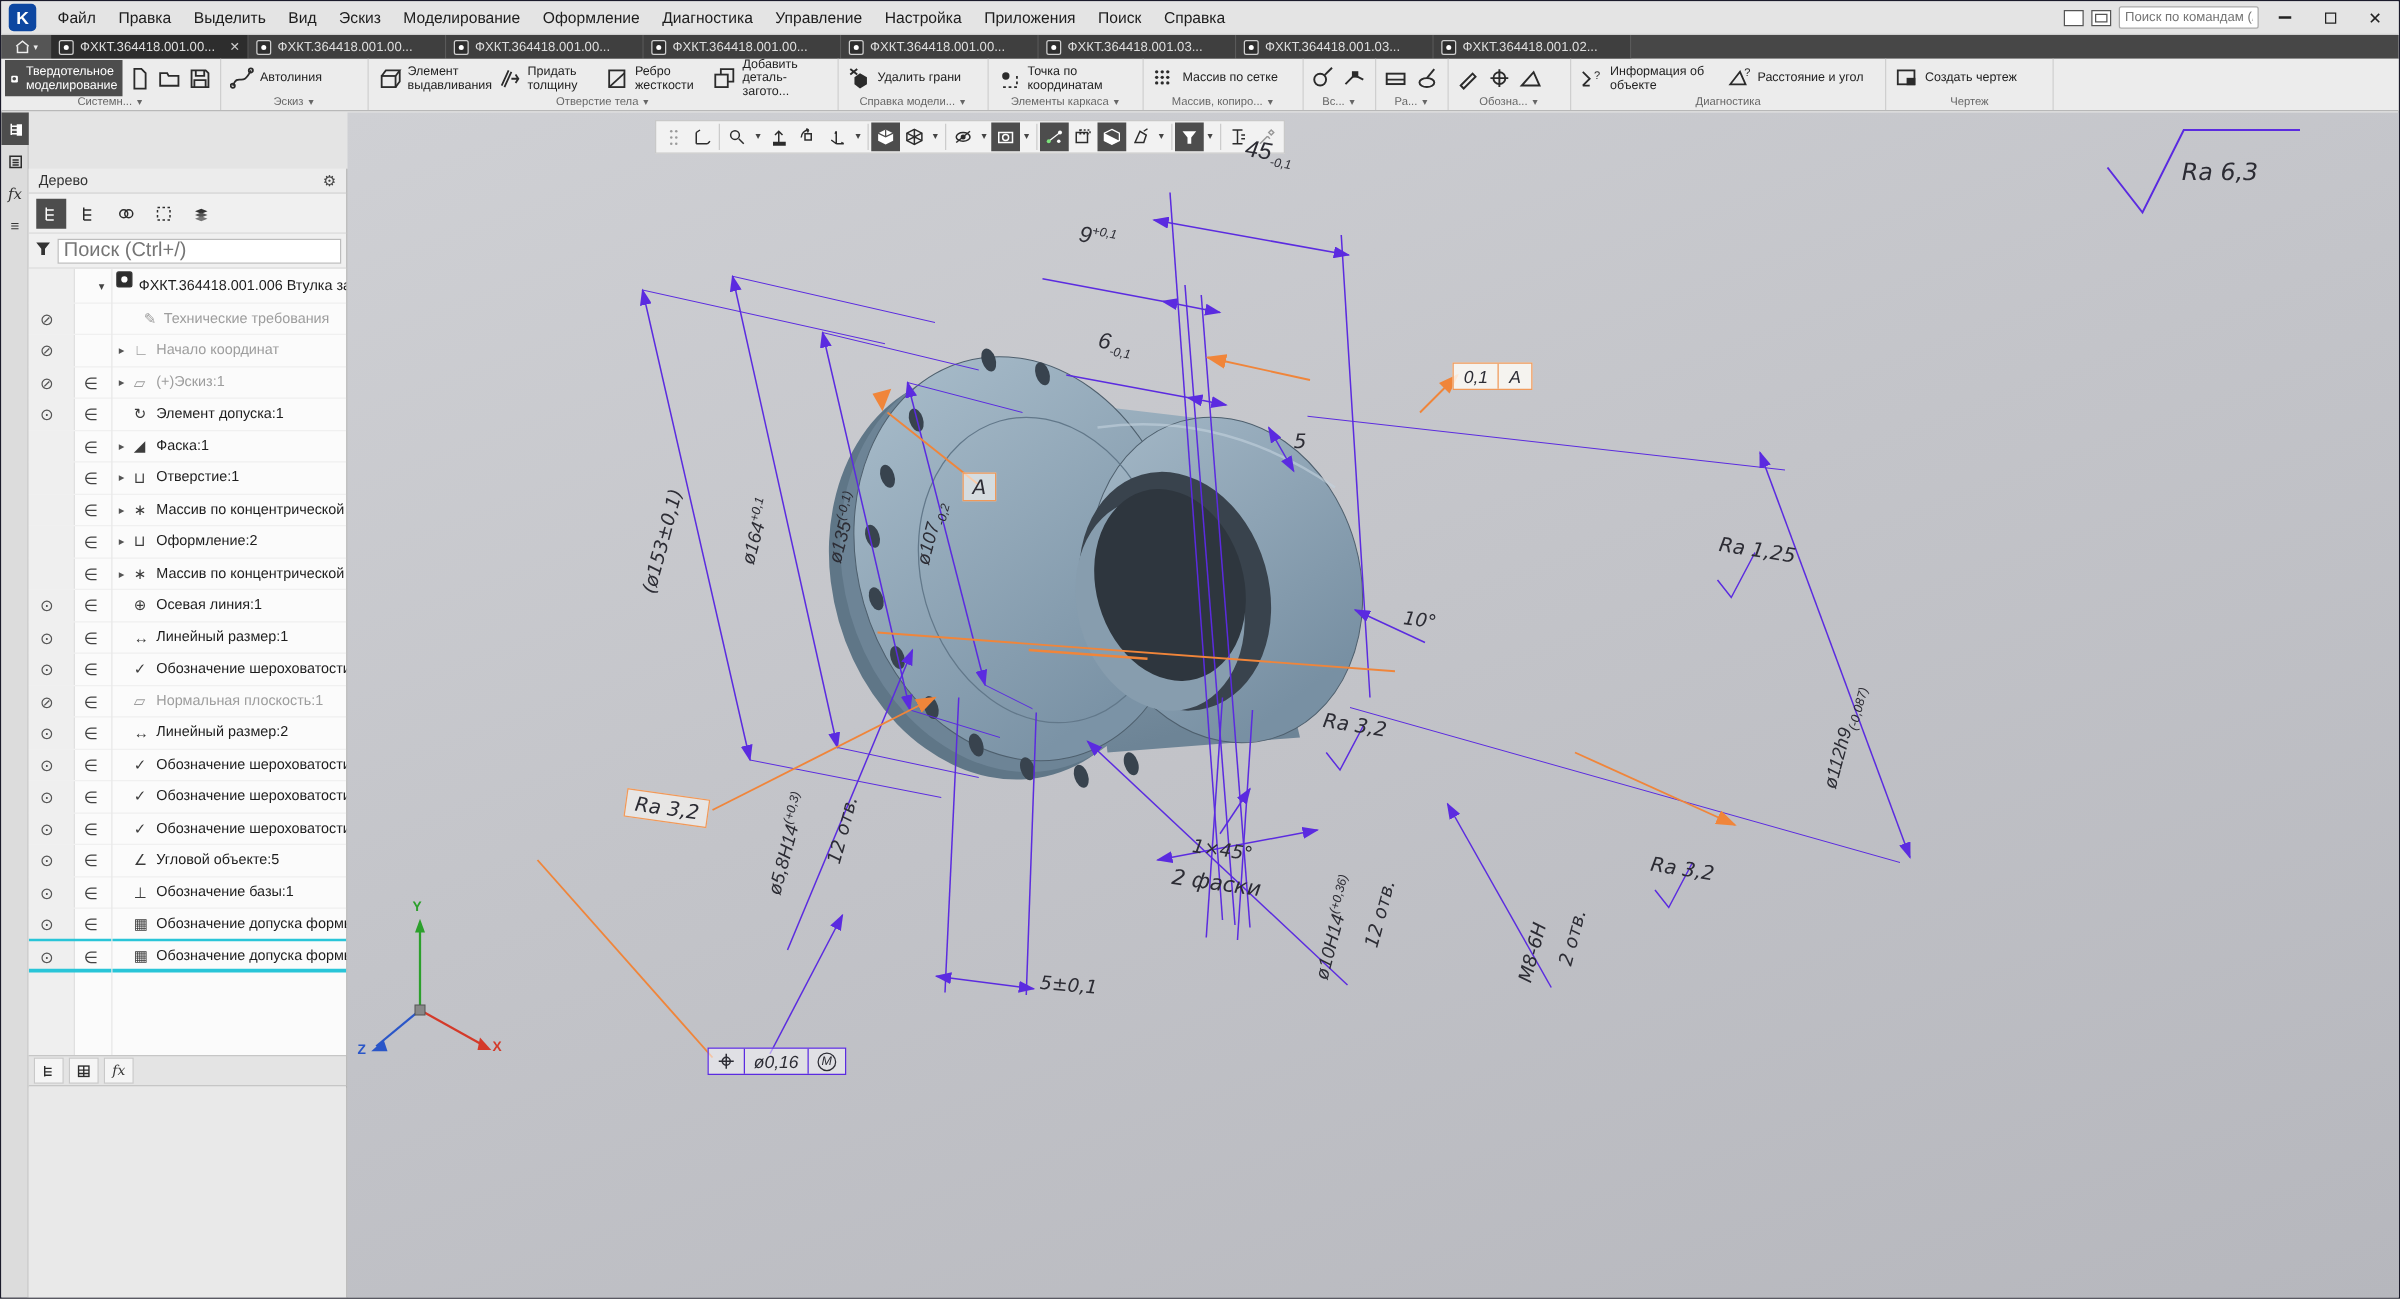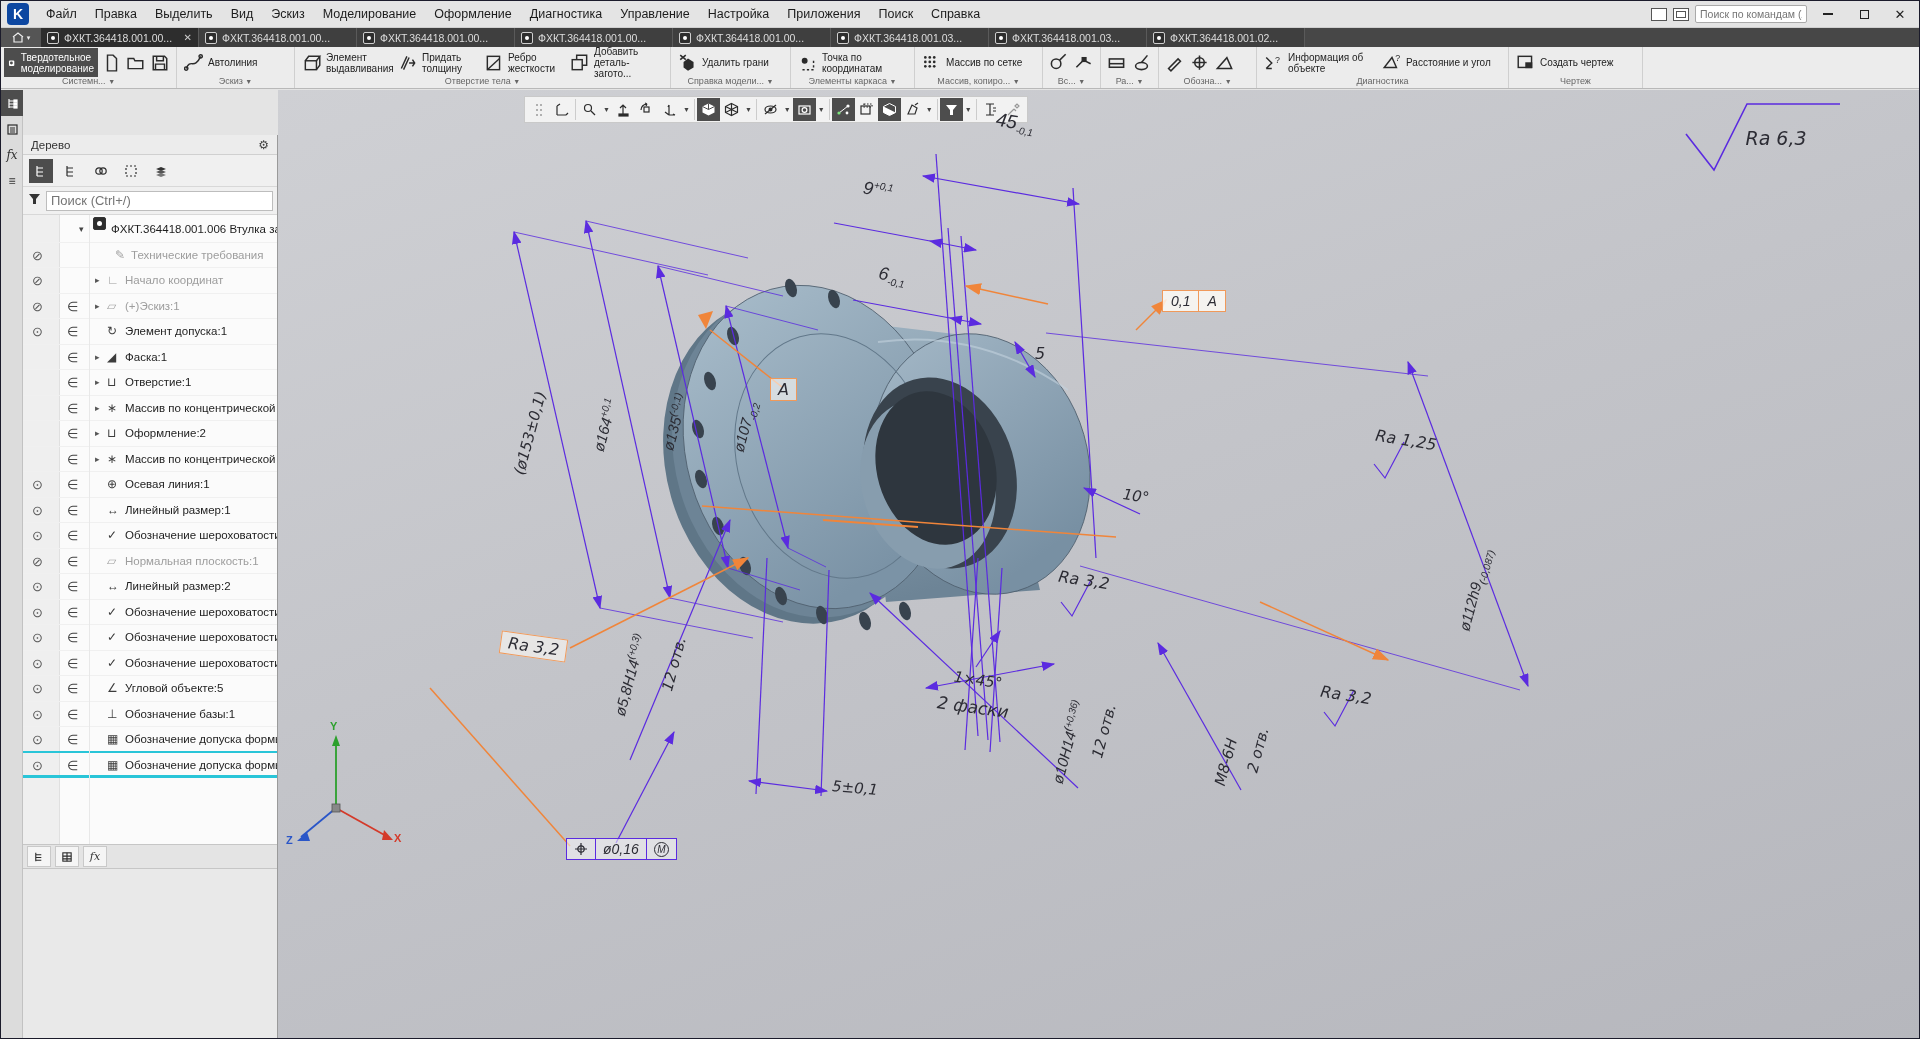--- a/index.html
+++ b/index.html
@@ -45,21 +45,21 @@
   .fxi{font-style:italic;font-family:"DejaVu Serif",serif;font-size:12px;}
 
   
   #panel{position:absolute;left:22px;top:89px;width:255px;bottom:0;background:#e9e9e9;border-right:1px solid #9a9a9a;margin-top:45px;}
   #panel-header{height:20px;background:#ececec;border-bottom:1px solid #d0d0d0;display:flex;align-items:center;font-size:11.5px;color:#333;padding:0 8px;}
   #panel-gear{margin-left:auto;font-size:12px;color:#444;}
   #panel-tools{height:32px;display:flex;align-items:center;gap:6px;padding:0 6px;background:#f0f0f0;border-bottom:1px solid #d8d8d8;}
   .ptool{width:24px;height:24px;display:flex;align-items:center;justify-content:center;}
   .ptool.active{background:#4d4d4d;}
   #search-row{height:28px;display:flex;align-items:center;gap:4px;padding:0 4px;background:#f0f0f0;border-bottom:1px solid #d8d8d8;}
-  #tree-search{flex:1;height:20px;border:1px solid #bdbdbd;background:#fff;font-size:13px;color:#444;padding:0 4px;}
+  #tree-search{flex:1;height:20px;border:1px solid #bdbdbd;background:#fff;font-size:16px;color:#444;padding:0 4px;}
   #tree{position:absolute;left:0;top:80px;right:0;height:629px;background:#fbfbfb;overflow:hidden;}
   #tree:before{content:"";position:absolute;left:0;top:0;bottom:0;width:36px;background:#efefef;border-right:1px solid #e0e0e0;}
   #tree:after{content:"";position:absolute;left:66px;top:0;bottom:0;width:1px;background:#e8e8e8;}
   .trow{position:absolute;left:0;right:0;height:25.5px;border-bottom:1px solid #f0f0f0;font-size:11.5px;color:#1d1d1d;}
   .trow span{position:absolute;top:0;line-height:25px;}
   .c-eye{left:9px;font-size:13px;color:#555;}
   .c-mem{left:44px;font-size:13px;color:#444;}
   .c-ar{left:72px;font-size:9px;color:#555;}
   .c-ic{left:84px;font-size:12px;color:#3c3c3c;}
   .c-lb{left:102px;white-space:nowrap;}

